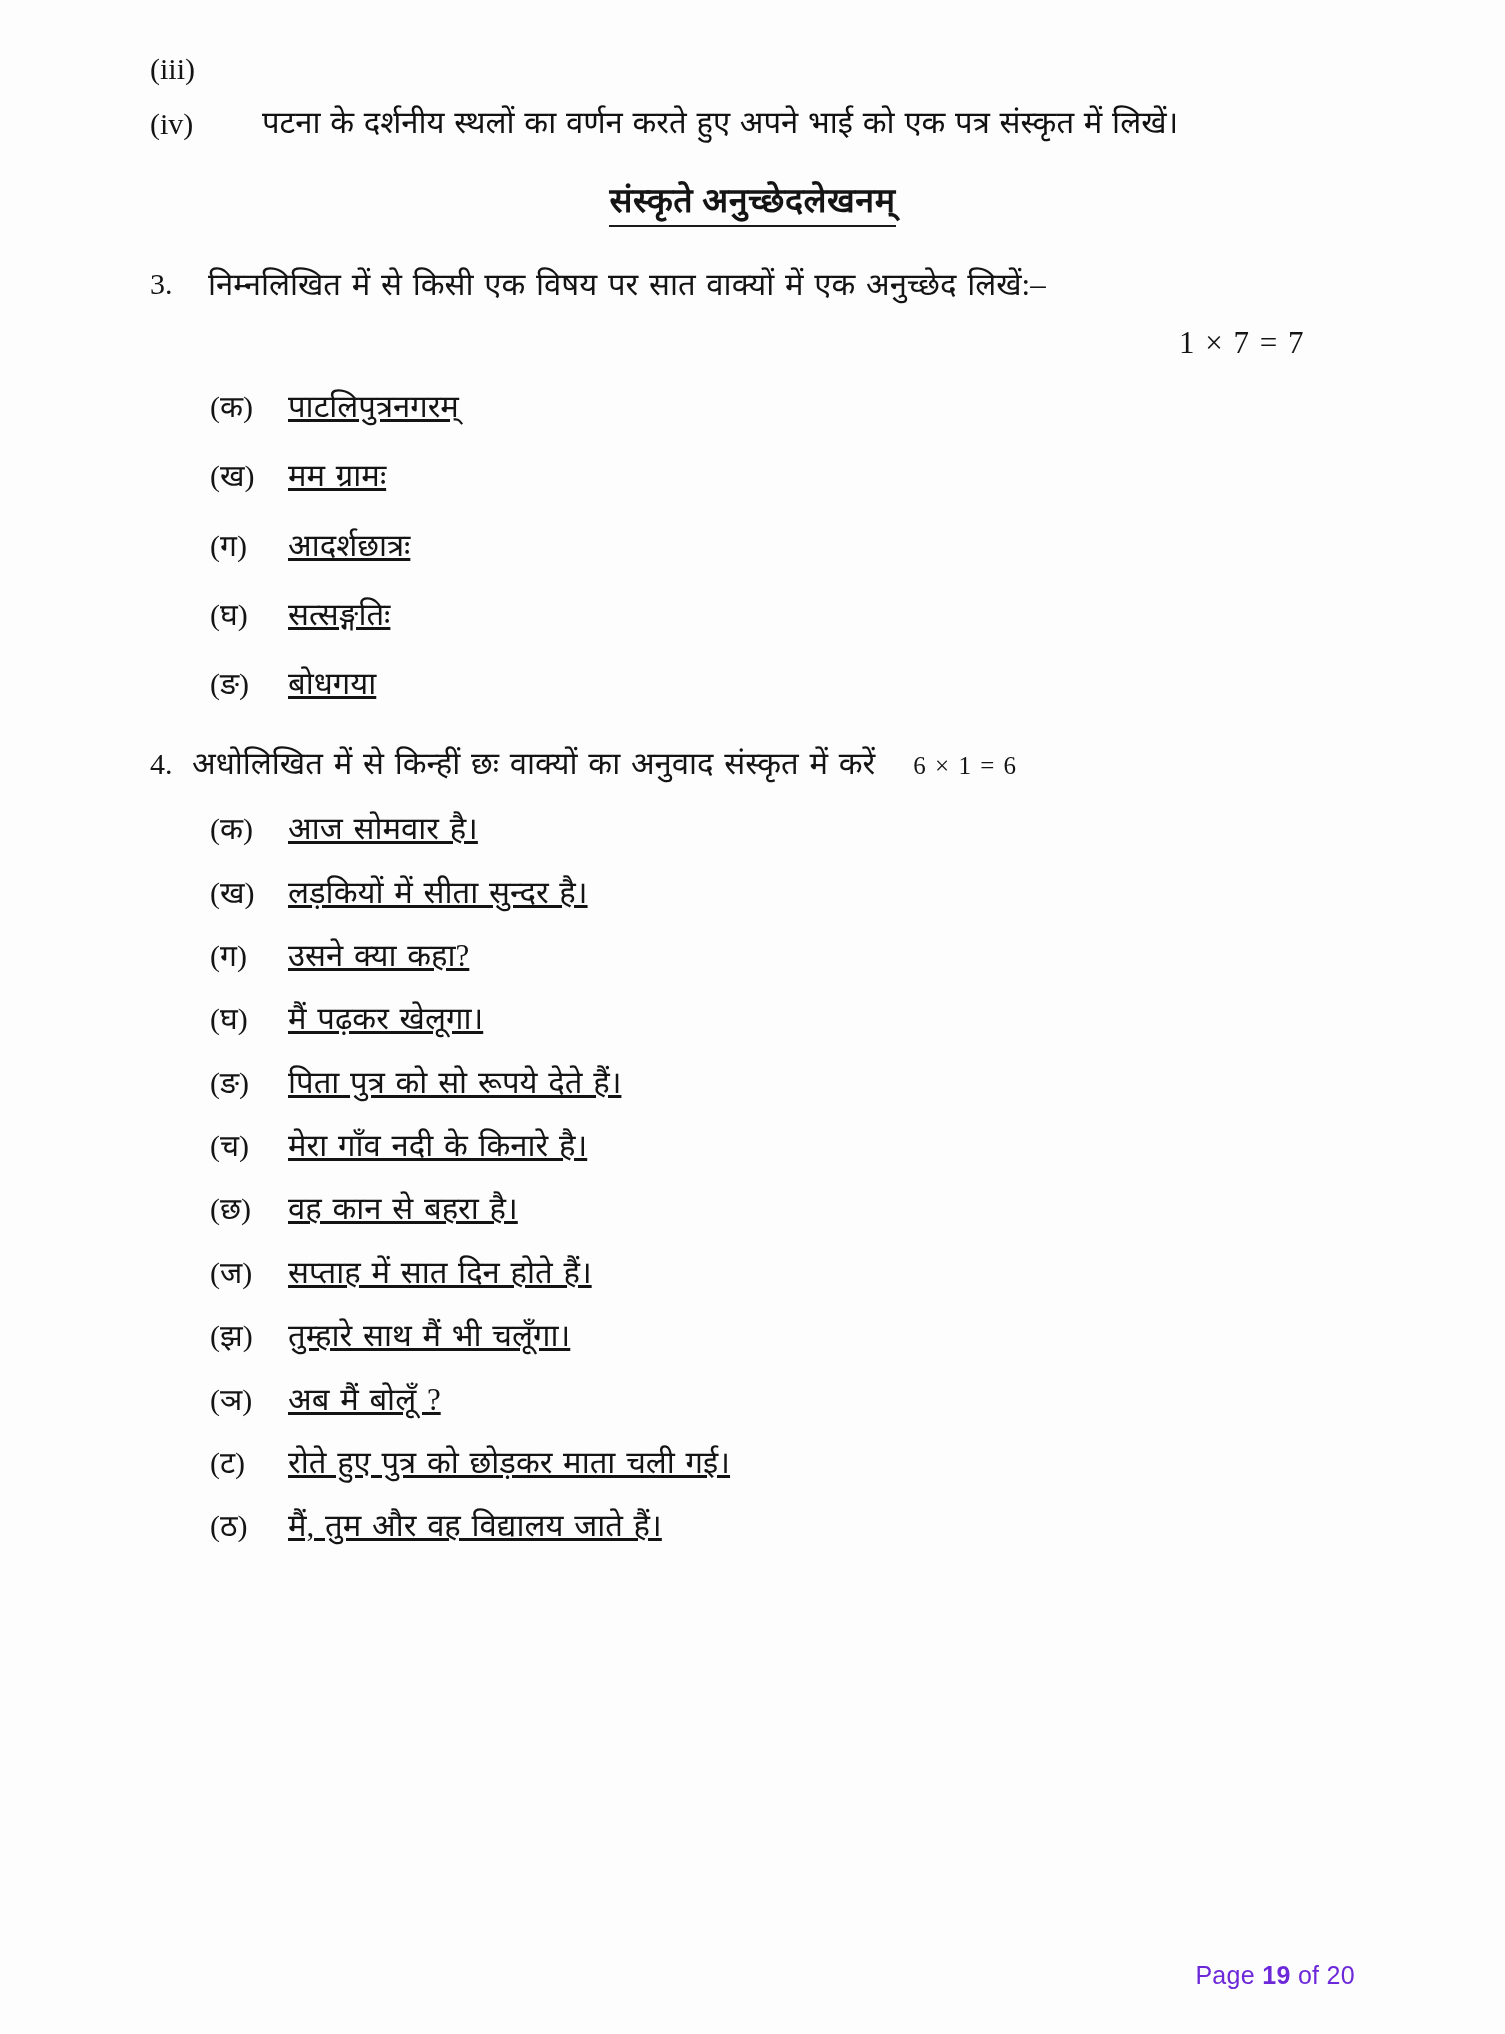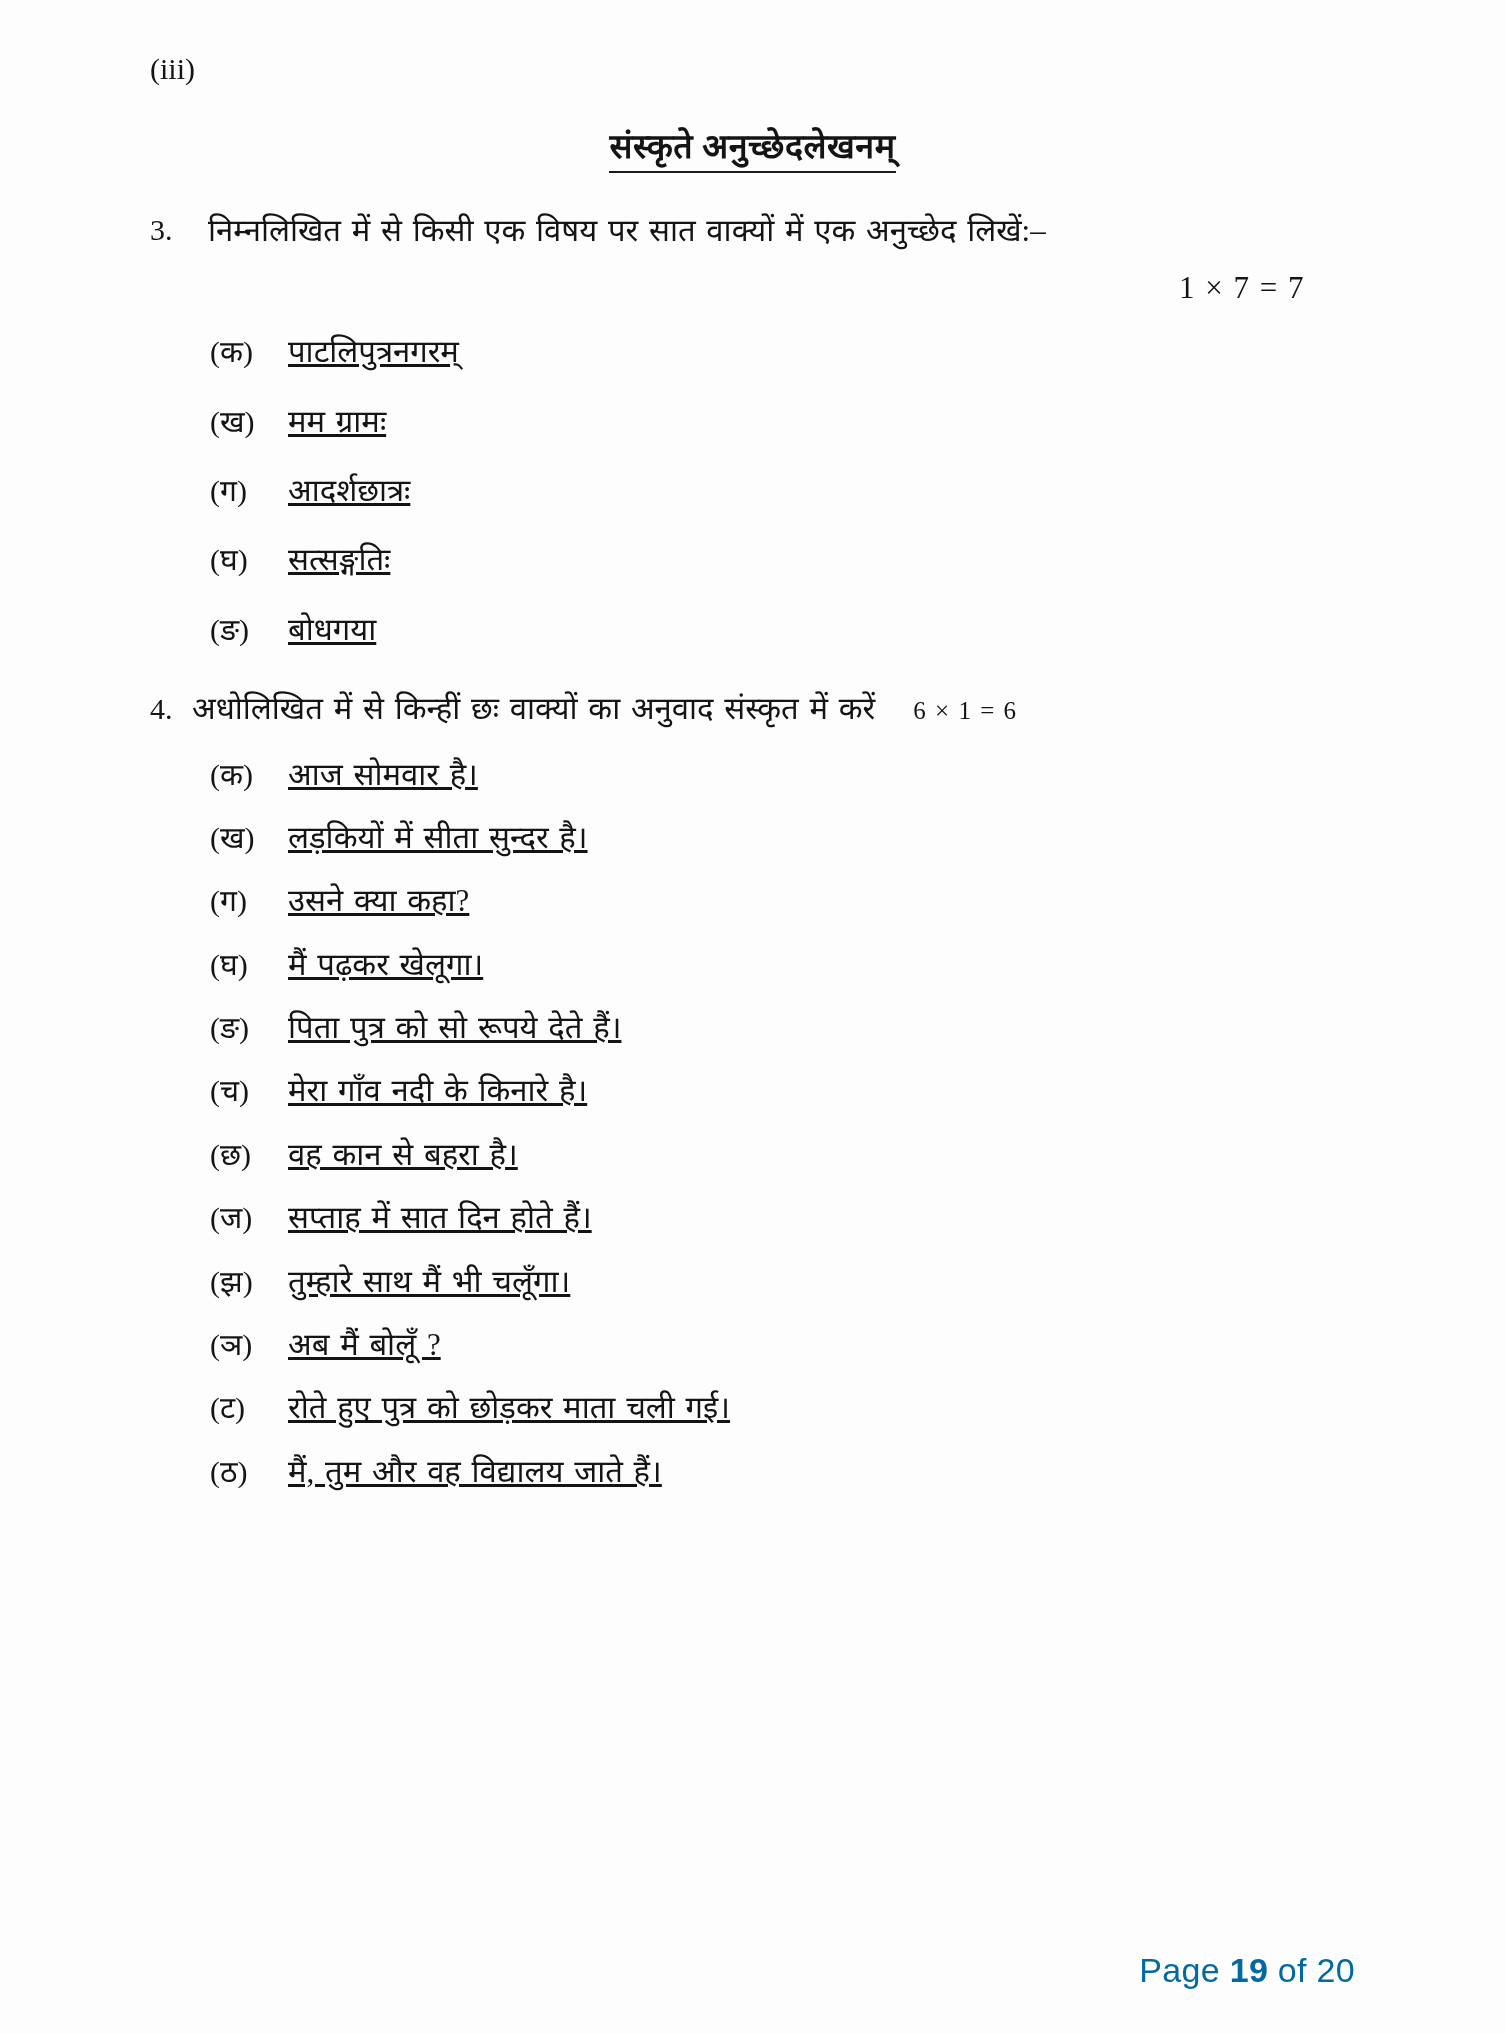--- a/index.html
+++ b/index.html
@@ -173,40 +173,44 @@
   .topics .subitem { margin-bottom: 26px; }
 
   .sentences { padding-left: 60px; margin-top: 22px; }
   .sentences .subitem { margin-bottom: 20px; }
 
   
   .footer {
     position: absolute;
     right: 150px;
     bottom: 44px;
-    font-size: 34px;
+    font-size: 25px;
     font-family: "Liberation Sans", sans-serif;
-    color: #0369a1;
+    color: #6d28d9;
     letter-spacing: 0.3px;
   }
   .footer .pg-num {
     font-weight: bold;
   }
   .footer span { display: inline; }
 </style>
 </head>
 <body>
 
 <div class="page">
   <div class="content">
 
     <div class="row roman-item">
       <div class="marker">(iii)</div>
     </div>
 
+    <div class="row roman-item">
+      <div class="marker">(iv)</div>
+      <div class="body-text">पटना के दर्शनीय स्थलों का वर्णन करते हुए अपने भाई को एक पत्र संस्कृत में लिखें।</div>
+    </div>
 
     <div class="section-heading">
       <span class="title">संस्कृते अनुच्छेदलेखनम्</span>
     </div>
 
     <div class="question">
       <div class="q-head">
         <div class="q-num">3.</div>
         <div class="q-text">निम्नलिखित में से किसी एक विषय पर सात वाक्यों में एक अनुच्छेद लिखें:–</div>
       </div>

